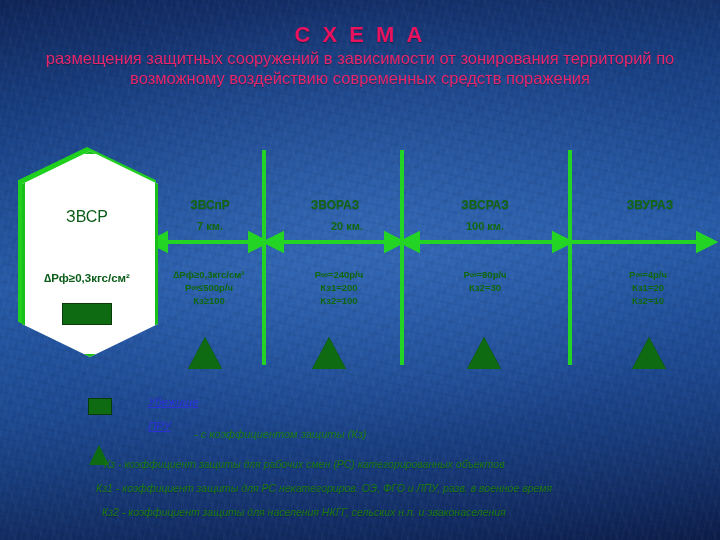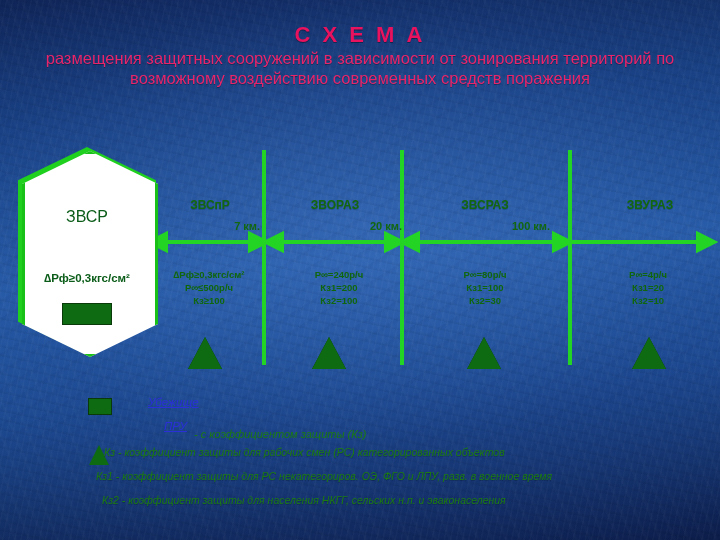--- a/index.html
+++ b/index.html
@@ -130,21 +130,21 @@
     text-align: center;
     color: #12670f;
     font-size: 12px;
     font-weight: bold;
     z-index: 5;
     text-shadow: 0 1px 0 rgba(0,0,0,0.18);
     margin-top: 34px;
   }
   .col-distance {
     position: absolute;
-    text-align: right;
+    text-align: center;
     color: #12670f;
     font-size: 11px;
     font-weight: bold;
     z-index: 5;
   }
   .col-coef {
     position: absolute;
     text-align: center;
     color: #10660d;
     font-size: 9.5px;
@@ -224,20 +224,21 @@
 
   
   .footnote {
     position: absolute;
     color: #1c7c12;
     font-size: 10.5px;
     font-style: italic;
     white-space: nowrap;
     z-index: 6;
     text-shadow: 0 1px 0 rgba(0,0,0,0.2);
+    margin-top: 12px;
   }
 </style>
 </head>
 <body>
 
 <div id="slide">
 
   <div id="texture"></div>
 
   <div id="title-block">
@@ -289,42 +290,41 @@
     <div>Р∞≤500р/ч</div>
     <div>Кз≥100</div>
   </div>
   <div class="col-coef" style="left:285px; top:268px; width:108px;">
     <div>Р∞=240р/ч</div>
     <div>Кз1=200</div>
     <div>Кз2=100</div>
   </div>
   <div class="col-coef" style="left:425px; top:268px; width:120px;">
     <div>Р∞=80р/ч</div>
-    <div>Кз1=100</div>
     <div>Кз2=30</div>
   </div>
   <div class="col-coef" style="left:592px; top:268px; width:112px;">
     <div>Р∞=4р/ч</div>
     <div>Кз1=20</div>
     <div>Кз2=10</div>
   </div>
 
   <div class="pru-triangle" style="left:188px; top:337px;"></div>
   <div class="pru-triangle" style="left:312px; top:337px;"></div>
   <div class="pru-triangle" style="left:467px; top:337px;"></div>
   <div class="pru-triangle" style="left:632px; top:337px;"></div>
 
   <div id="legend">
     <div class="legend-row">
       <div id="legend-shelter-swatch"></div>
       <div class="legend-term" style="top:0px;">Убежище</div>
     </div>
     <div class="legend-row">
       <div id="legend-pru-triangle"></div>
-      <div class="legend-term" style="top:0px;margin-left:16px;">ПРУ</div>
+      <div class="legend-term" style="top:0px;">ПРУ</div>
       <div class="legend-note" style="left:106px; top:8px;">- с коэффициентом защиты (Кз)</div>
     </div>
   </div>
 
   <div class="footnote" style="left:104px; top:446px;">Кз - коэффициент защиты для рабочих смен (РС) категорированных объектов</div>
   <div class="footnote" style="left:96px; top:470px;">Кз1 - коэффициент защиты для РС некатегориров. ОЭ, ФГО и ЛПУ, разв. в военное время</div>
   <div class="footnote" style="left:102px; top:494px;">Кз2 - коэффициент защиты для населения НКГГ, сельских н.п. и эваконаселения</div>
 
 </div>
 

